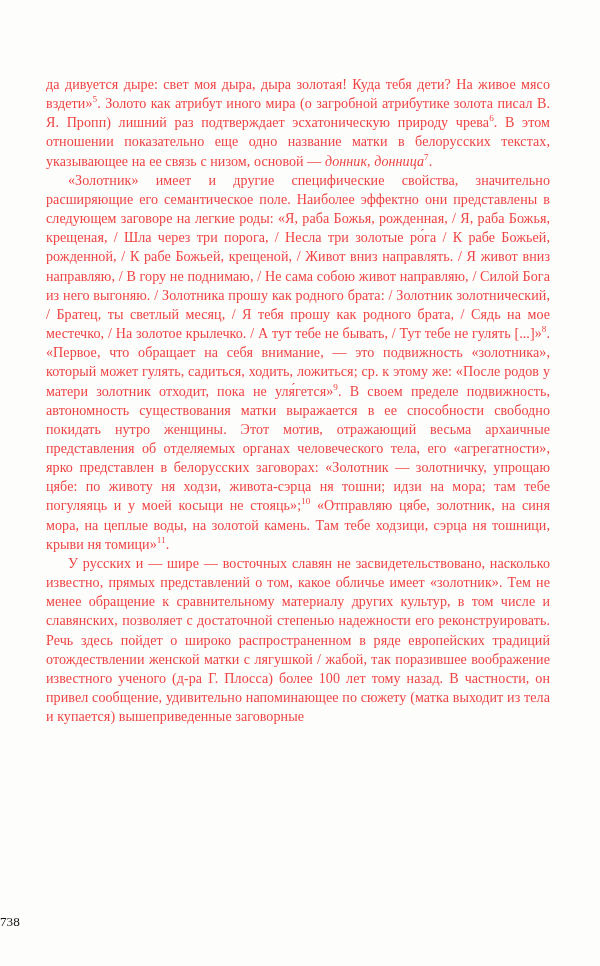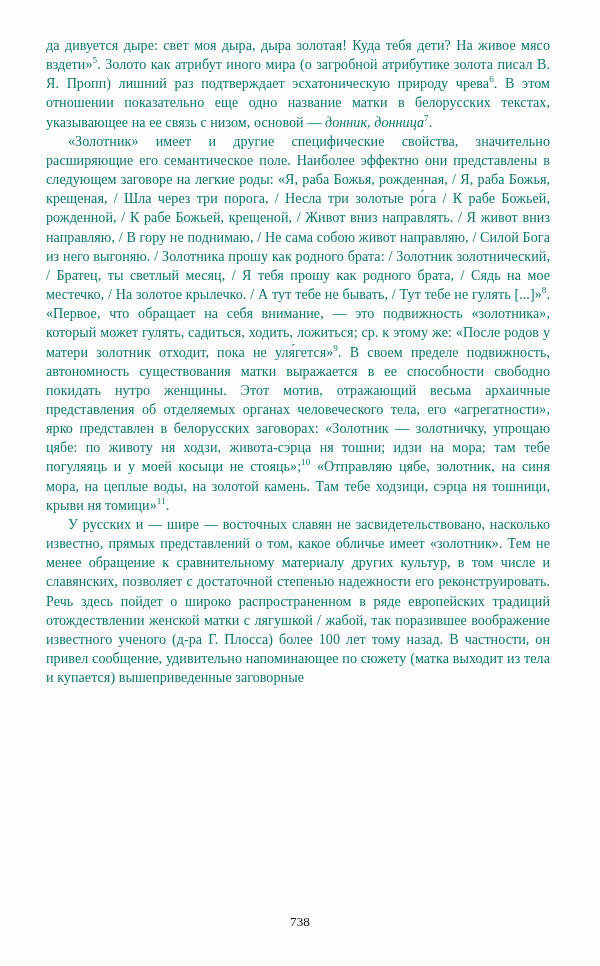--- a/index.html
+++ b/index.html
@@ -21,22 +21,23 @@
     box-sizing: border-box;
     padding: 36px 50px 30px 46px;
     background: #fdfdfb;
   }
   .body-text {
     font-size: 14.1px;
     line-height: 19.15px;
     text-align: justify;
     text-justify: inter-word;
     hyphens: manual;
-    color: #0f766e;
+    color: #ef4444;
     letter-spacing: 0.05px;
+    margin-top: 39px;
   }
   .para {
     margin: 0;
     text-indent: 22px;
   }
   .para.first {
     text-indent: 0;
   }
   .it {
     font-style: italic;
@@ -44,21 +45,21 @@
   sup {
     font-size: 9.2px;
     line-height: 0;
     vertical-align: super;
   }
   .pagenum {
     position: absolute;
     left: 0;
     right: 0;
     bottom: 36px;
-    text-align: center;
+    text-align: left;
     font-size: 13.2px;
     color: #111;
   }
 </style>
 </head>
 <body>
 
 <div class="page">
   <div class="body-text">
     <p class="para first"><span>да дивуется дыре: свет моя дыра, дыра золотая! Куда тебя дети? На живое мясо вздети»</span><sup>5</sup><span>. Золото как атрибут иного мира (о загробной атрибутике золота писал В. Я. Пропп) лишний раз подтверждает эсхатоническую природу чрева</span><sup>6</sup><span>. В этом отношении показательно еще одно название матки в белорусских текстах, указывающее на ее связь с низом, основой — </span><span class="it">донник, донница</span><sup>7</sup><span>.</span></p>

